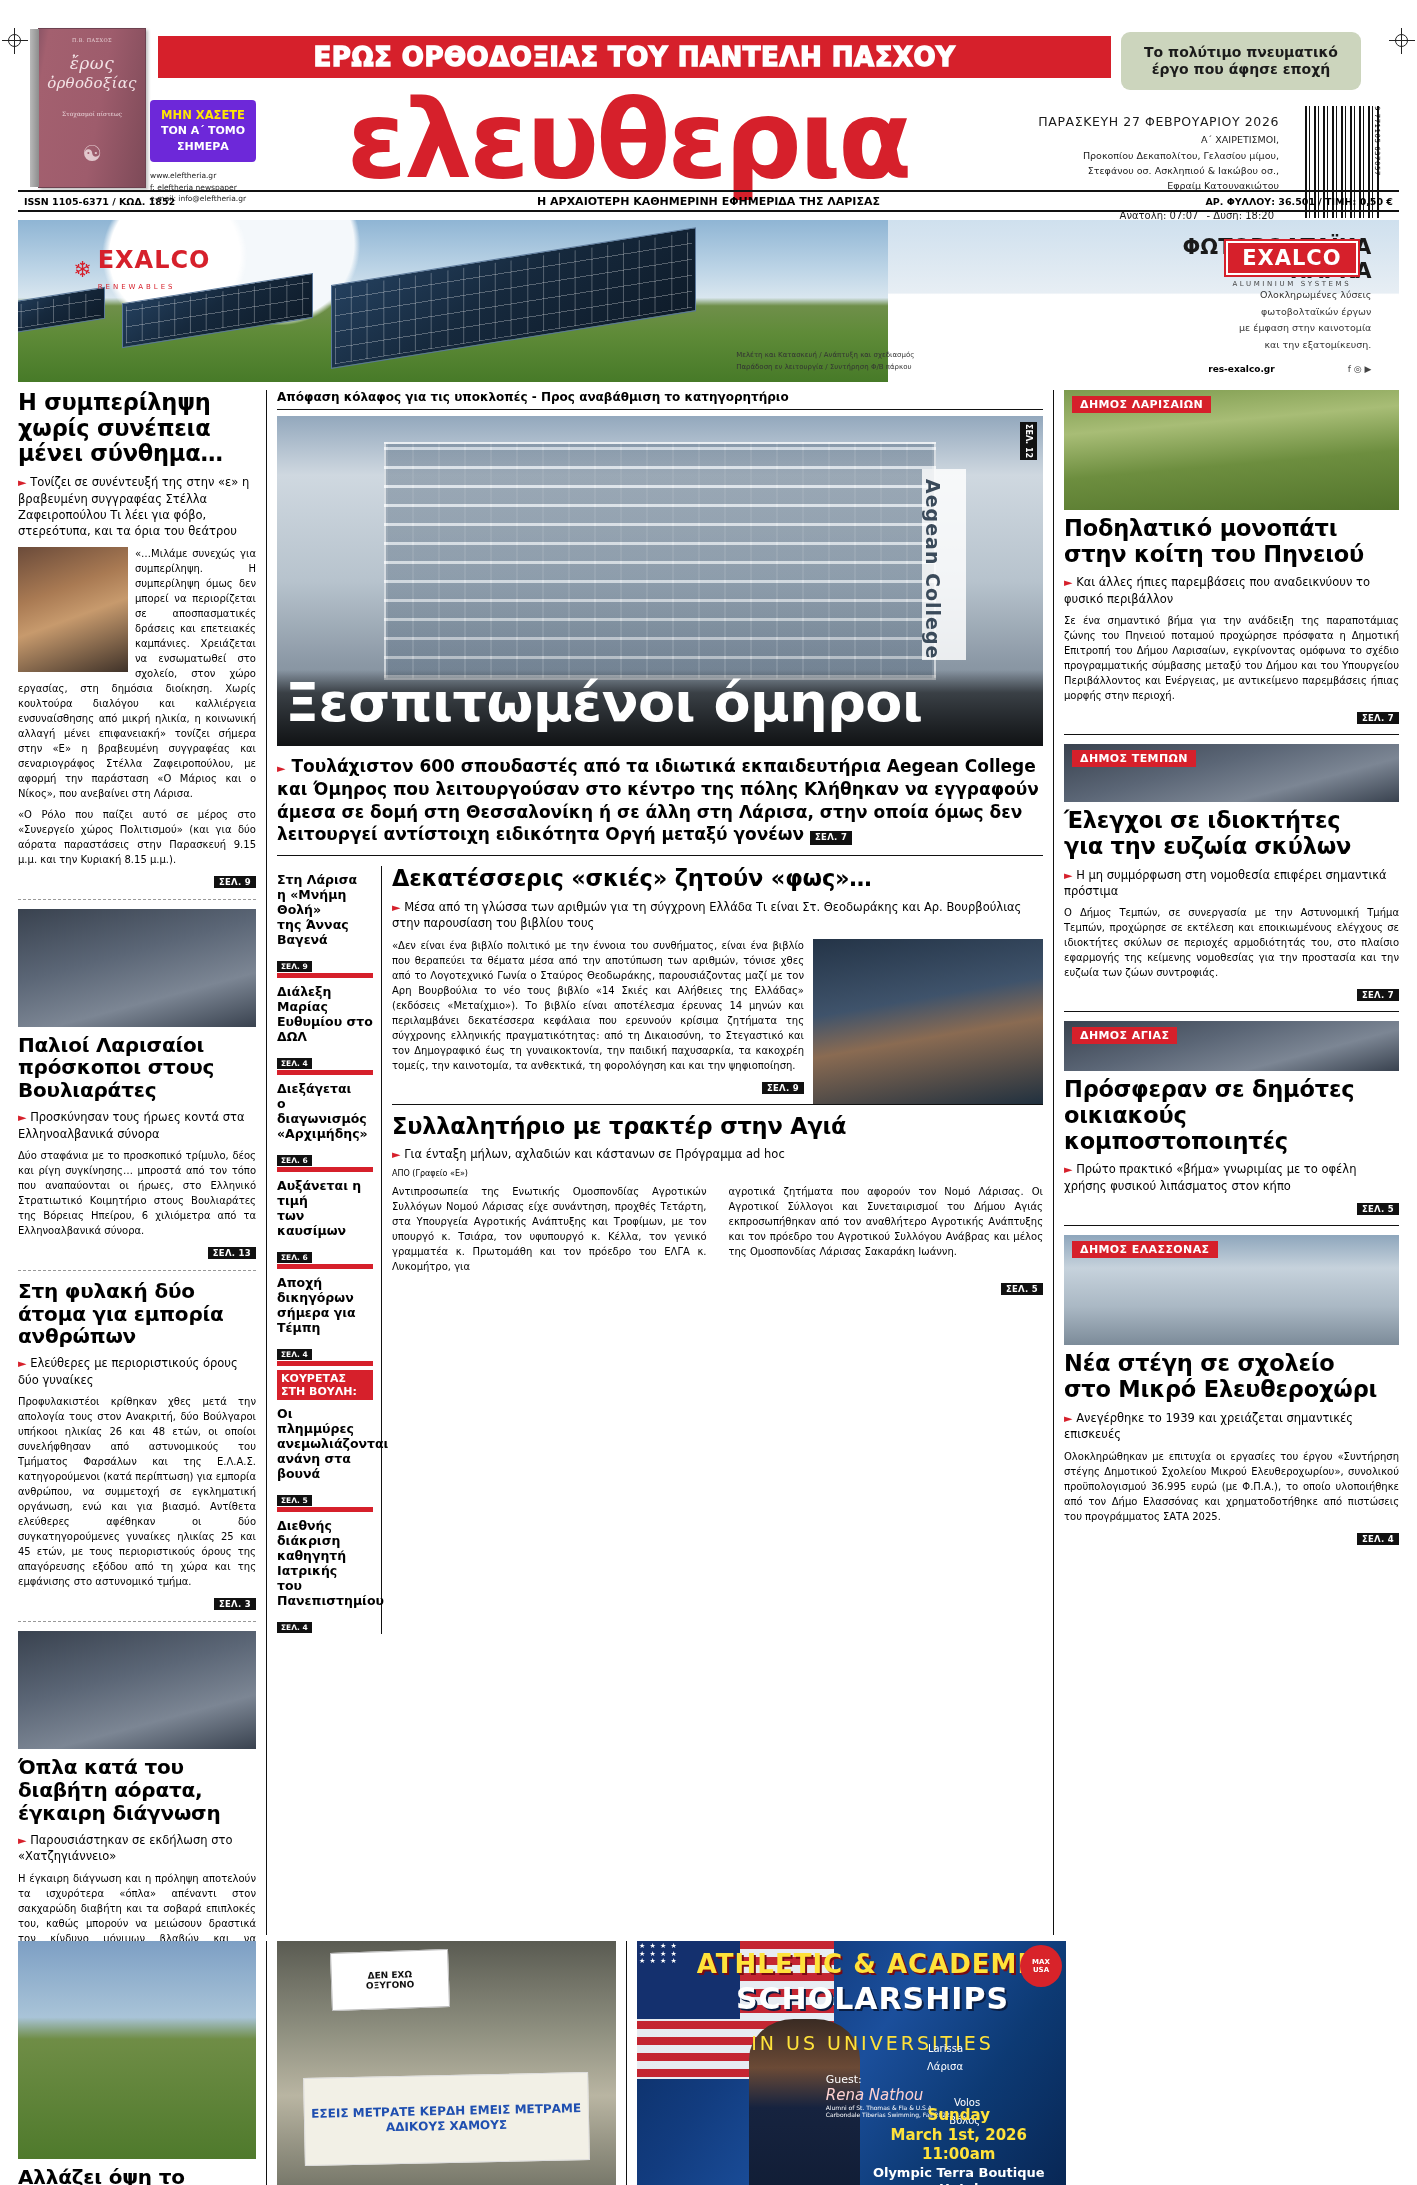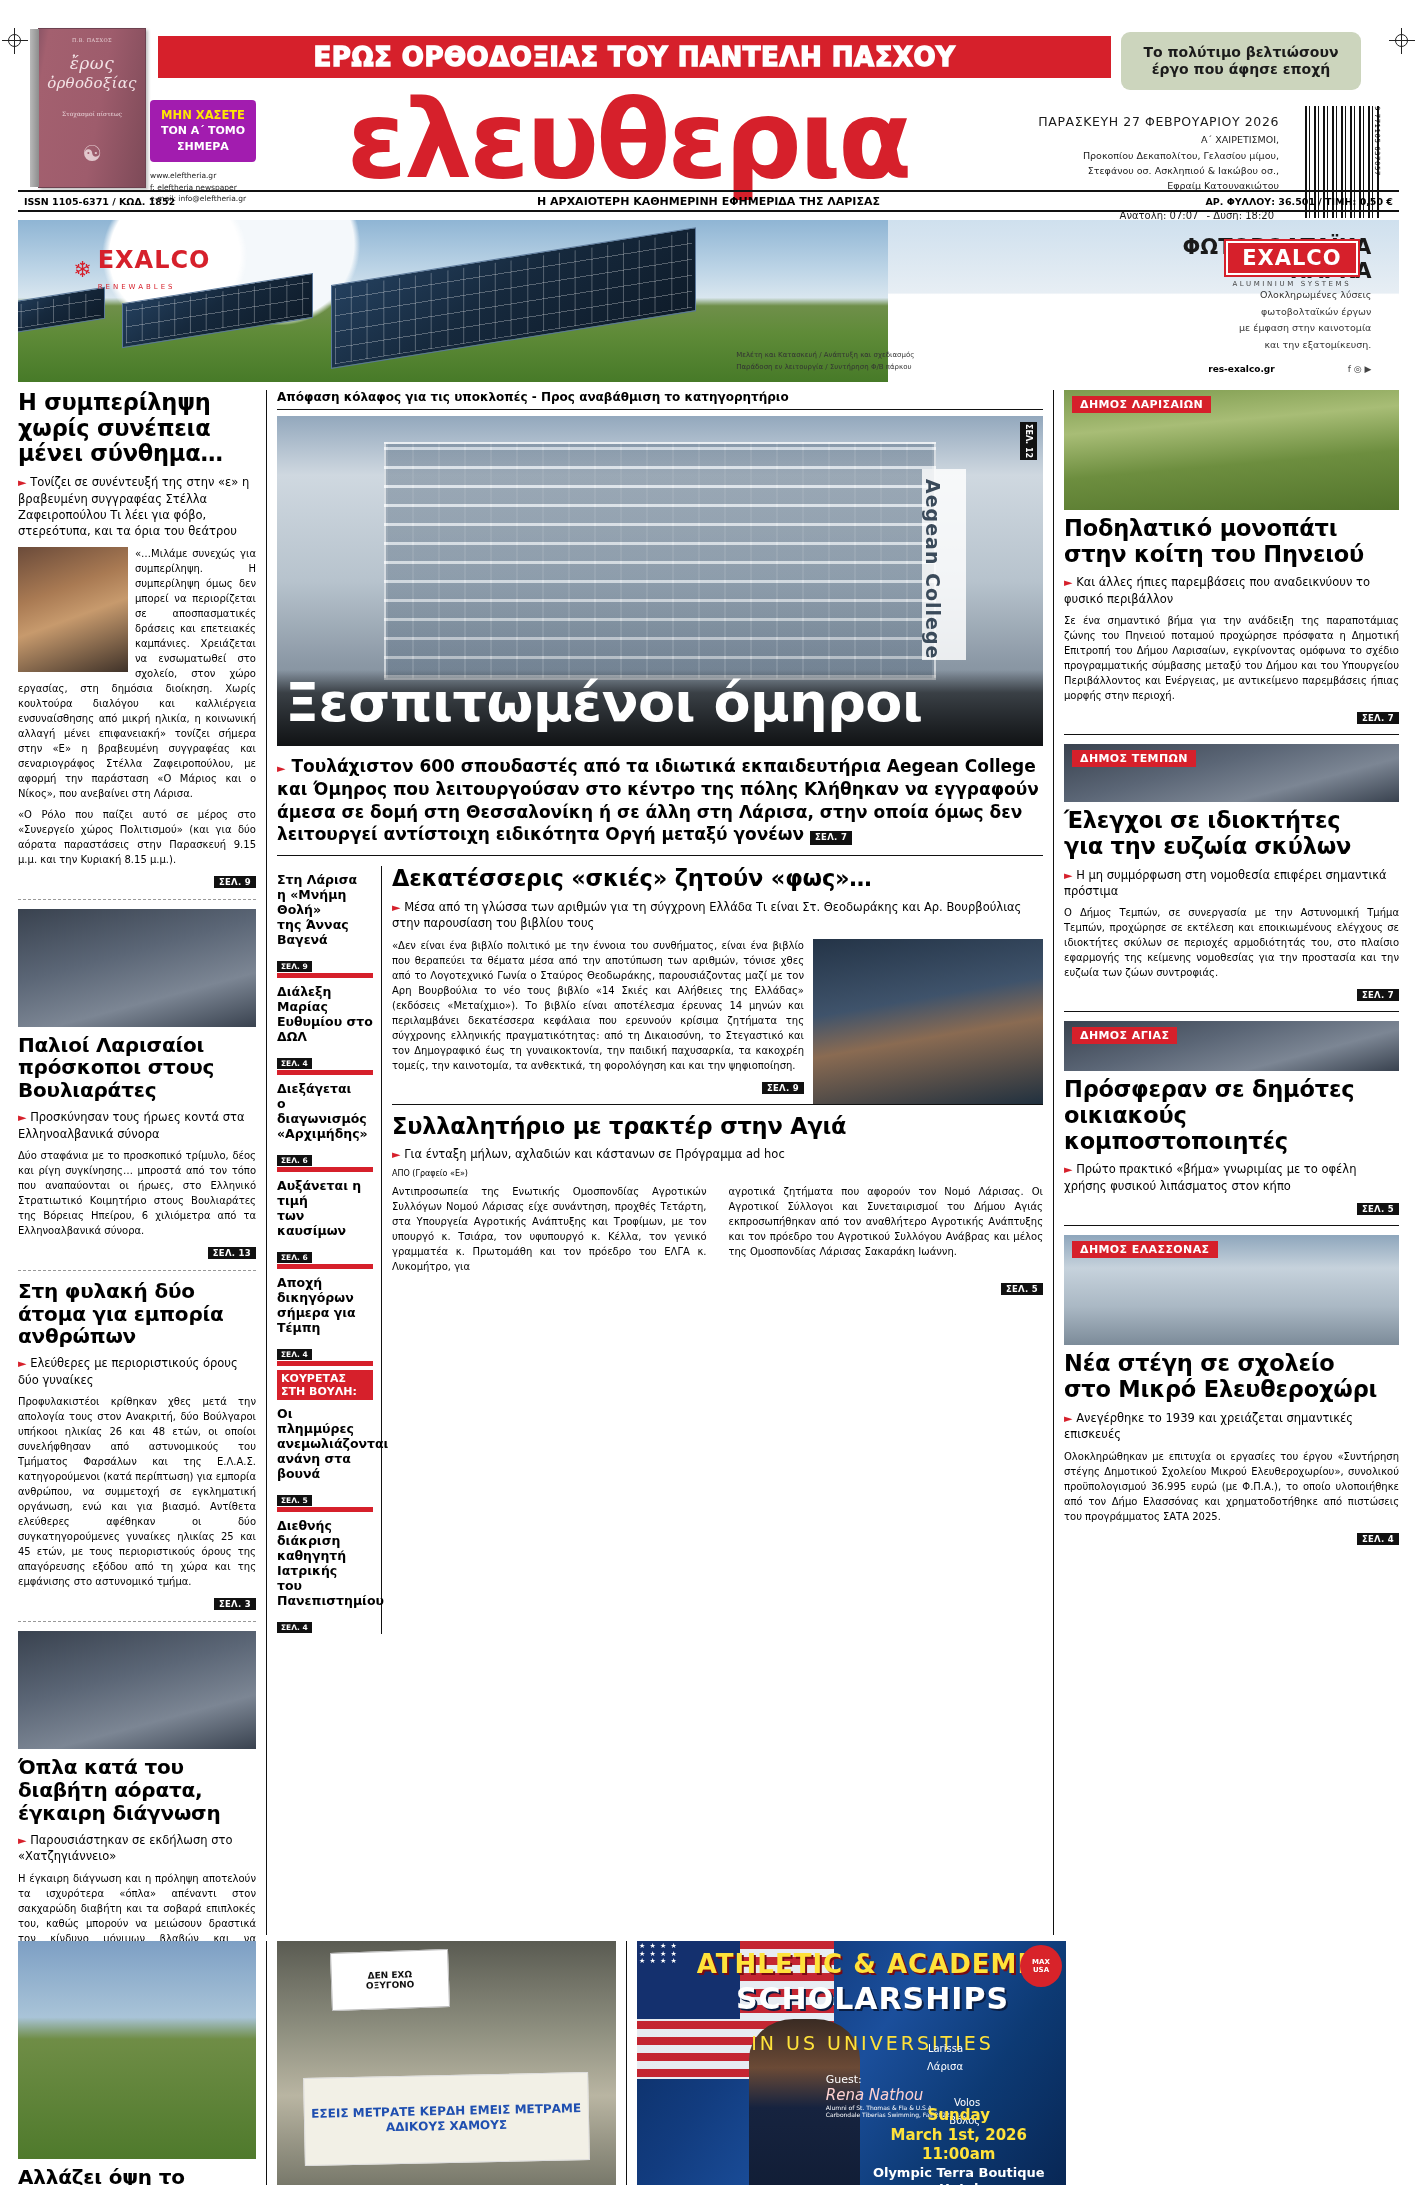--- a/index.html
+++ b/index.html
@@ -54,21 +54,21 @@
   }
   .greenbox {
     position:absolute; right:38px; top:14px; width:240px; height:58px;
     background:#ccd5bd; border-radius:9px;
     display:flex; flex-direction:column; align-items:center; justify-content:center;
     font-size:14px; font-weight:bold; color:#1b1b1b; line-height:1.25; text-align:center;
   }
 
   .yellowtag {
     position:absolute; left:132px; top:82px; width:106px; height:62px;
-    background:#a21caf; border-radius:4px; color:#fff;
+    background:#6d28d9; border-radius:4px; color:#fff;
     display:flex; flex-direction:column; align-items:center; justify-content:center;
     font-size:11px; font-weight:bold; line-height:1.45;
   }
   .yellowtag .y1 { color:#ffe600; font-size:11.5px;}
   .contactinfo {
     position:absolute; left:132px; top:152px; font-size:7.5px; line-height:1.55; color:#222;
   }
 
   .masthead {
     position:absolute; left:250px; top:70px; width:720px;
@@ -264,21 +264,21 @@
       <div class="bt2">ὀρθοδοξίας</div>
       <div class="bsub">Στοχασμοί πίστεως</div>
       <div class="bglyph">☯</div>
     </div>
 
     <div class="redbar">
       <div class="inner">ΕΡΩΣ ΟΡΘΟΔΟΞΙΑΣ ΤΟΥ ΠΑΝΤΕΛΗ ΠΑΣΧΟΥ</div>
     </div>
 
     <div class="greenbox">
-      <div>Το πολύτιμο βελτιώσουν</div>
+      <div>Το πολύτιμο πνευματικό</div>
       <div>έργο που άφησε εποχή</div>
     </div>
 
     <div class="yellowtag">
       <div class="y1">ΜΗΝ ΧΑΣΕΤΕ</div>
       <div>ΤΟΝ Α΄ ΤΟΜΟ</div>
       <div>ΣΗΜΕΡΑ</div>
     </div>
 
     <div class="contactinfo">

